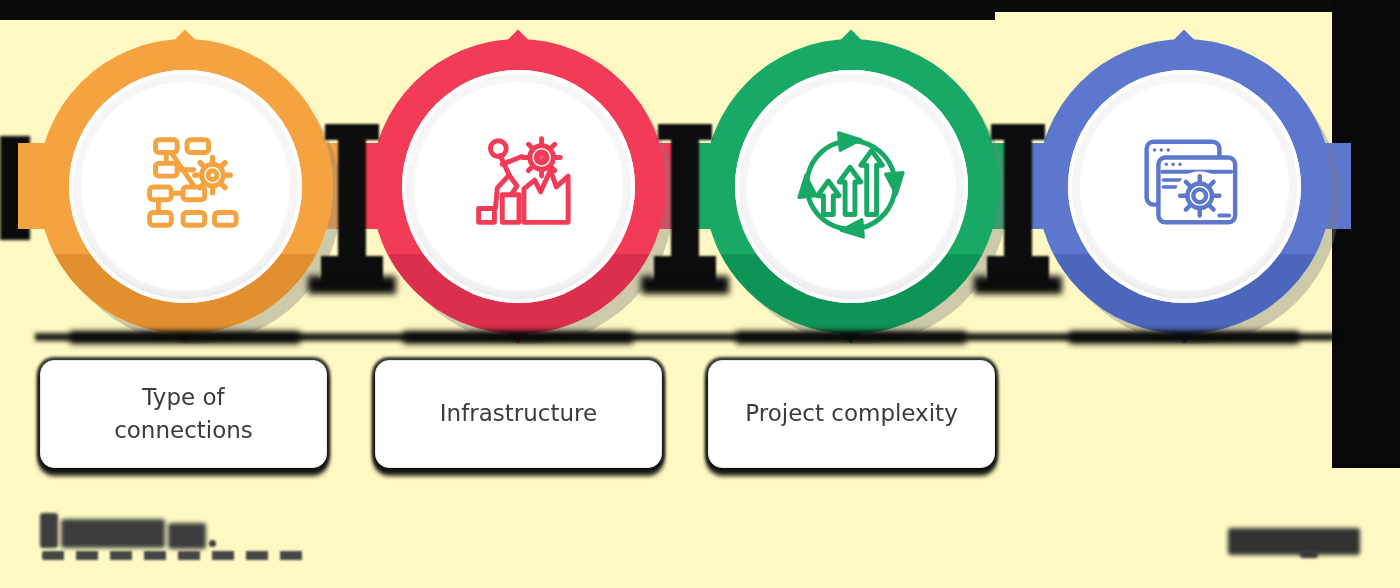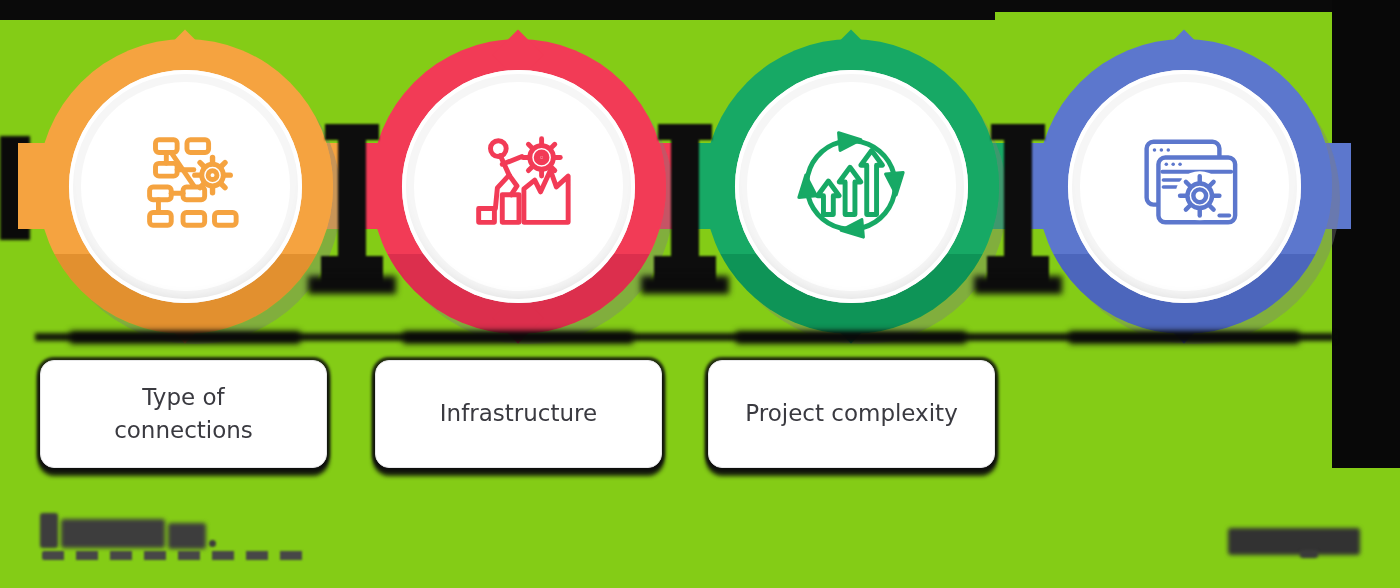--- a/index.html
+++ b/index.html
@@ -1,17 +1,17 @@
 <!DOCTYPE html>
 <html><head>
 <meta charset="utf-8">
 <style>
   html,body{margin:0;padding:0;background:#fff;}
   .stage{
-    position:relative;width:1400px;height:588px;background:#84cc16;overflow:hidden;
+    position:relative;width:1400px;height:588px;background:#fef9c3;overflow:hidden;
     font-family:"DejaVu Sans","Liberation Sans",sans-serif;
   }
   
   .art{position:absolute;background:#0a0a0a;}
   .topbar-a{left:0;top:0;width:995px;height:20px;filter:blur(0.5px);}
   .topbar-b{left:995px;top:0;width:405px;height:12px;filter:blur(0.5px);}
   .corner-block{left:1332px;top:0;width:68px;height:468px;background:#080808;filter:blur(0.6px);}
   .edge-stub-left{left:0;top:136px;width:30px;height:104px;filter:blur(1.5px);}
   .smudge-line{left:35px;top:333px;width:1300px;height:8px;background:rgba(8,8,8,0.9);filter:blur(2.2px);}
   .smudge-blob{position:absolute;top:331px;width:230px;height:13px;background:rgba(8,8,8,0.9);filter:blur(3px);}

